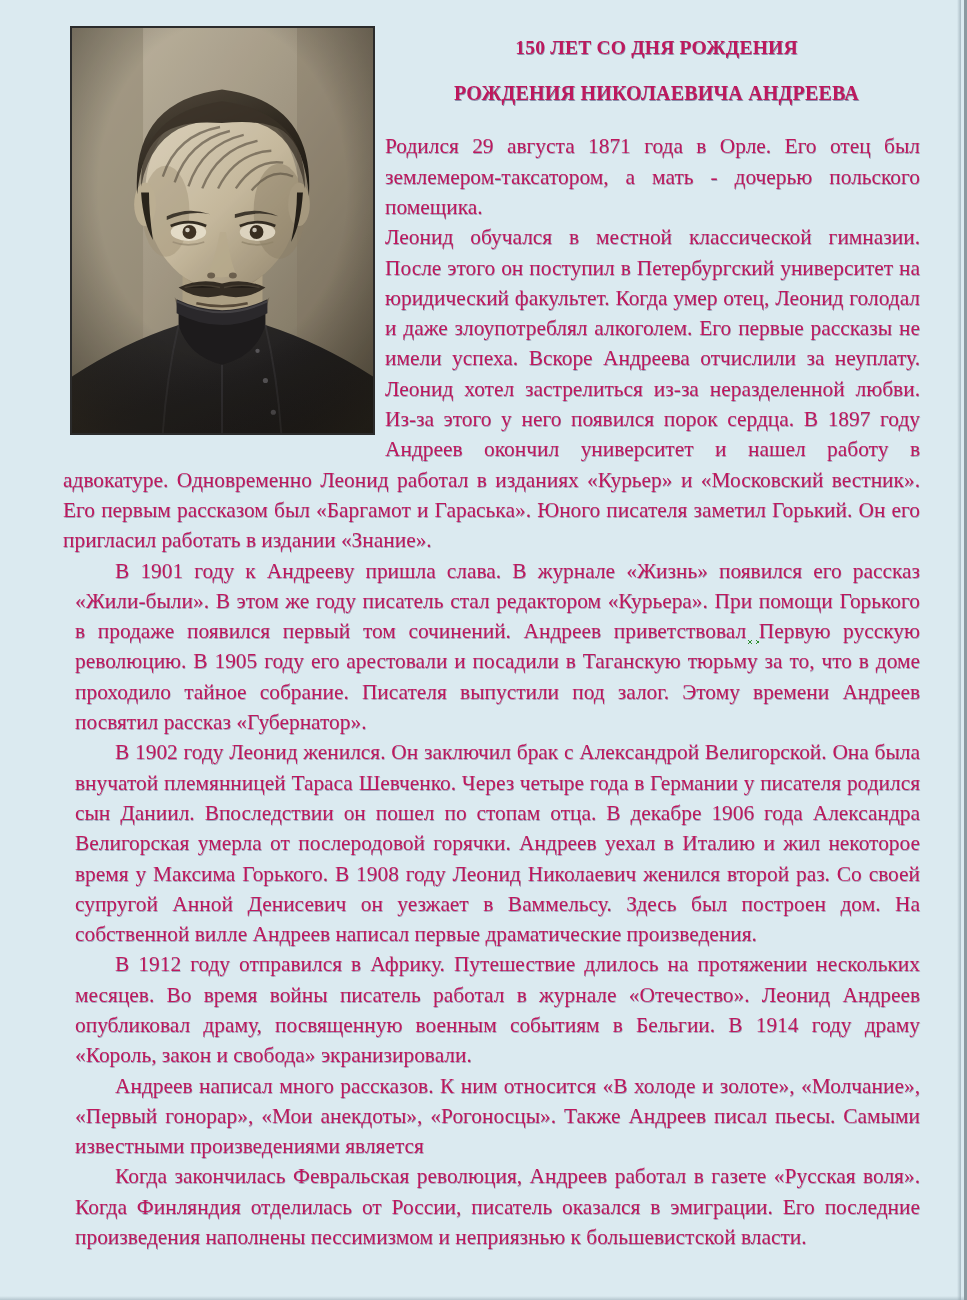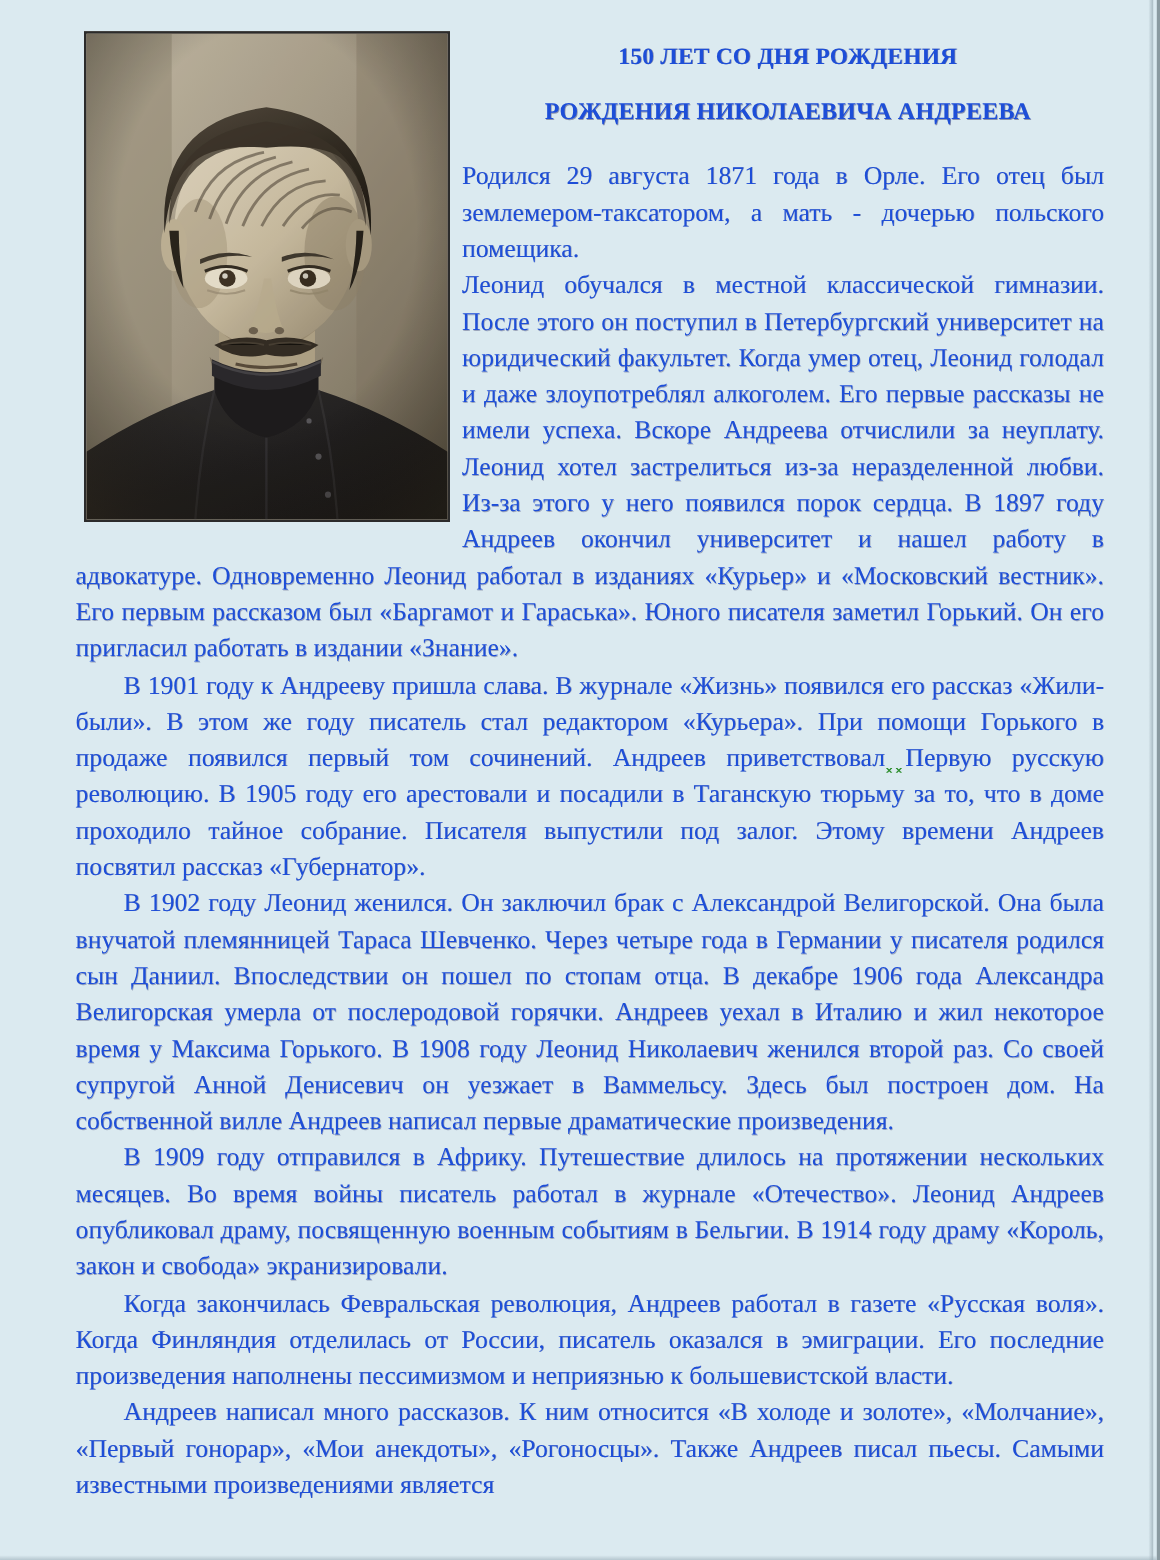--- a/index.html
+++ b/index.html
@@ -11,21 +11,21 @@
 
   .page {
     position: relative;
     width: 967px;
     height: 1300px;
     background: #dbeaf0;
     overflow: hidden;
     box-sizing: border-box;
     border-right: 3px solid #8a9aa0;
     font-family: "Liberation Serif", "DejaVu Serif", serif;
-    color: #1d4ed8;
+    color: #be185d;
   }
 
   
   .portrait {
     position: absolute;
     left: 70px;
     top: 26px;
     width: 305px;
     height: 409px;
     border: 2px solid #2b2b2b;
@@ -66,21 +66,21 @@
 
   p.para {
     margin: 0;
     text-align: justify;
     text-justify: inter-word;
     font-size: 21.4px;
     line-height: 30.3px;
     text-shadow: 0.5px 0.5px 0 rgba(40,40,90,0.35);
     hyphens: none;
   }
-  p.para.indent { text-indent: 40px; }
+  p.para.indent { text-indent: 40px; margin-left: 12px; }
 
   
   .float-shim {
     float: left;
     width: 322px;
     height: 404px;
     shape-outside: inset(0);
   }
 
   
@@ -233,22 +233,22 @@
     <h1 class="title">150 ЛЕТ СО ДНЯ РОЖДЕНИЯ</h1>
     <h2 class="subtitle">РОЖДЕНИЯ НИКОЛАЕВИЧА АНДРЕЕВА</h2>
 
     <p class="para">Родился 29 августа 1871 года в Орле. Его отец был землемером-таксатором, а мать - дочерью польского помещика.</p>
     <p class="para">Леонид обучался в местной классической гимназии. После этого он поступил в Петербургский университет на юридический факультет. Когда умер отец, Леонид голодал и даже злоупотреблял алкоголем. Его первые рассказы не имели успеха. Вскоре Андреева отчислили за неуплату. Леонид хотел застрелиться из-за неразделенной любви. Из-за этого у него появился порок сердца. В 1897 году Андреев окончил университет и нашел работу в адвокатуре. Одновременно Леонид работал в изданиях «Курьер» и «Московский вестник». Его первым рассказом был «Баргамот и Гараська». Юного писателя заметил Горький. Он его пригласил работать в издании «Знание».</p>
 
     <p class="para indent"><span>В 1901 году к Андрееву пришла слава. В журнале «Жизнь» появился его рассказ «Жили-были». В этом же году писатель стал редактором «Курьера». При помощи Горького в продаже появился первый том сочинений. Андреев приветствовал</span><span class="spell"> </span><span>Первую русскую революцию. В 1905 году его арестовали и посадили в Таганскую тюрьму за то, что в доме проходило тайное собрание. Писателя выпустили под залог. Этому времени Андреев посвятил рассказ «Губернатор».</span></p>
 
     <p class="para indent">В 1902 году Леонид женился. Он заключил брак с Александрой Велигорской. Она была внучатой племянницей Тараса Шевченко. Через четыре года в Германии у писателя родился сын Даниил. Впоследствии он пошел по стопам отца. В декабре 1906 года Александра Велигорская умерла от послеродовой горячки. Андреев уехал в Италию и жил некоторое время у Максима Горького. В 1908 году Леонид Николаевич женился второй раз. Со своей супругой Анной Денисевич он уезжает в Ваммельсу. Здесь был построен дом. На собственной вилле Андреев написал первые драматические произведения.</p>
 
-    <p class="para indent">В 1909 году отправился в Африку. Путешествие длилось на протяжении нескольких месяцев. Во время войны писатель работал в журнале «Отечество». Леонид Андреев опубликовал драму, посвященную военным событиям в Бельгии. В 1914 году драму «Король, закон и свобода» экранизировали.</p>
+    <p class="para indent">В 1912 году отправился в Африку. Путешествие длилось на протяжении нескольких месяцев. Во время войны писатель работал в журнале «Отечество». Леонид Андреев опубликовал драму, посвященную военным событиям в Бельгии. В 1914 году драму «Король, закон и свобода» экранизировали.</p>
+
+    <p class="para indent">Андреев написал много рассказов. К ним относится «В холоде и золоте», «Молчание», «Первый гонорар», «Мои анекдоты», «Рогоносцы». Также Андреев писал пьесы. Самыми известными произведениями является</p>
 
     <p class="para indent">Когда закончилась Февральская революция, Андреев работал в газете «Русская воля». Когда Финляндия отделилась от России, писатель оказался в эмиграции. Его последние произведения наполнены пессимизмом и неприязнью к большевистской власти.</p>
-
-    <p class="para indent">Андреев написал много рассказов. К ним относится «В холоде и золоте», «Молчание», «Первый гонорар», «Мои анекдоты», «Рогоносцы». Также Андреев писал пьесы. Самыми известными произведениями является</p>
   </div>
 
   <div class="edge-shadow"></div>
   <div class="bottom-fade"></div>
 </div>
 
 </body></html>

